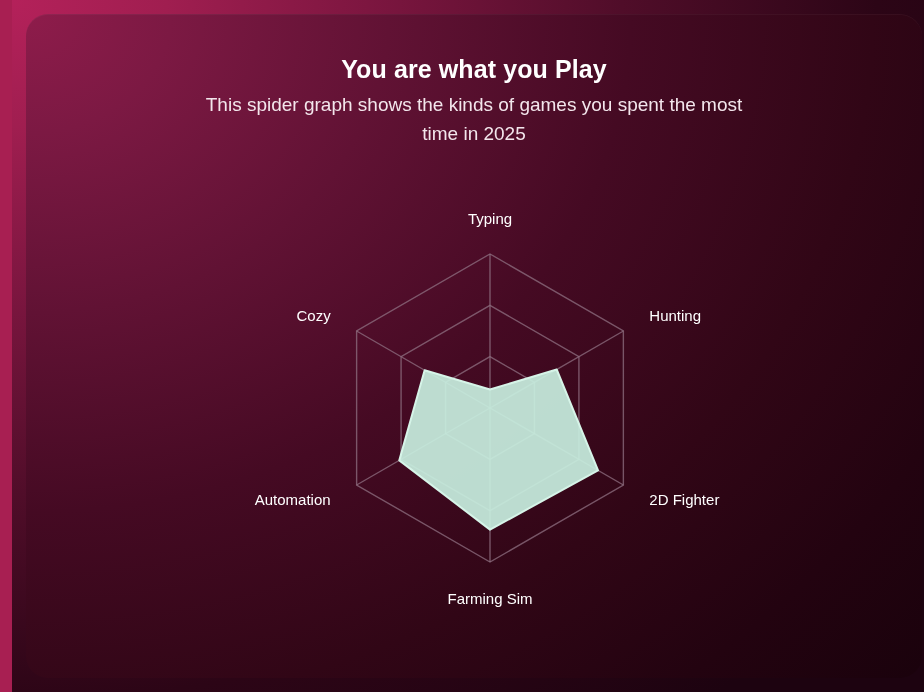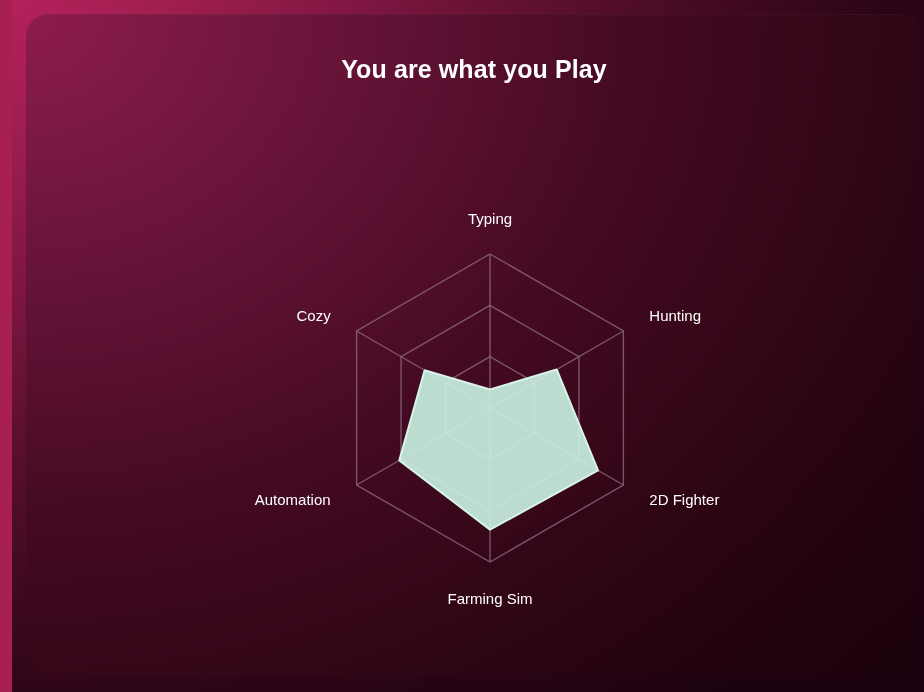--- a/index.html
+++ b/index.html
@@ -108,20 +108,21 @@
 </head>
 <body>
 
 <div id="page-root">
 
   <div class="card">
     <div class="card-inner">
 
       <div class="chart-title">You are what you Play</div>
 
+      <div class="chart-subtitle">This spider graph shows the kinds of games you spent the most time in 2025</div>
 
       <div class="radar-wrap">
         <svg class="radar" viewBox="0 0 896 664" xmlns="http://www.w3.org/2000/svg">
           <g id="radar-grid">
               <path d="M448.00,342.67L492.45,368.34L492.45,419.66L448.00,445.33L403.55,419.66L403.55,368.34Z" fill="none" stroke="#8f7082" stroke-width="1.4" stroke-opacity="0.75"></path>
               <path d="M448.00,291.33L536.92,342.66L536.92,445.34L448.00,496.67L359.08,445.34L359.08,342.66Z" fill="none" stroke="#8f7082" stroke-width="1.4" stroke-opacity="0.75"></path>
               <path d="M448.00,240.00L581.37,317.00L581.37,471.00L448.00,548.00L314.63,471.00L314.63,317.00Z" fill="none" stroke="#8f7082" stroke-width="1.4" stroke-opacity="0.75"></path>
             </g>
           <g id="radar-axes">
               <line x1="448" y1="394" x2="448.00" y2="240.00" stroke="#8f7082" stroke-width="1.4" stroke-opacity="0.75"></line>

